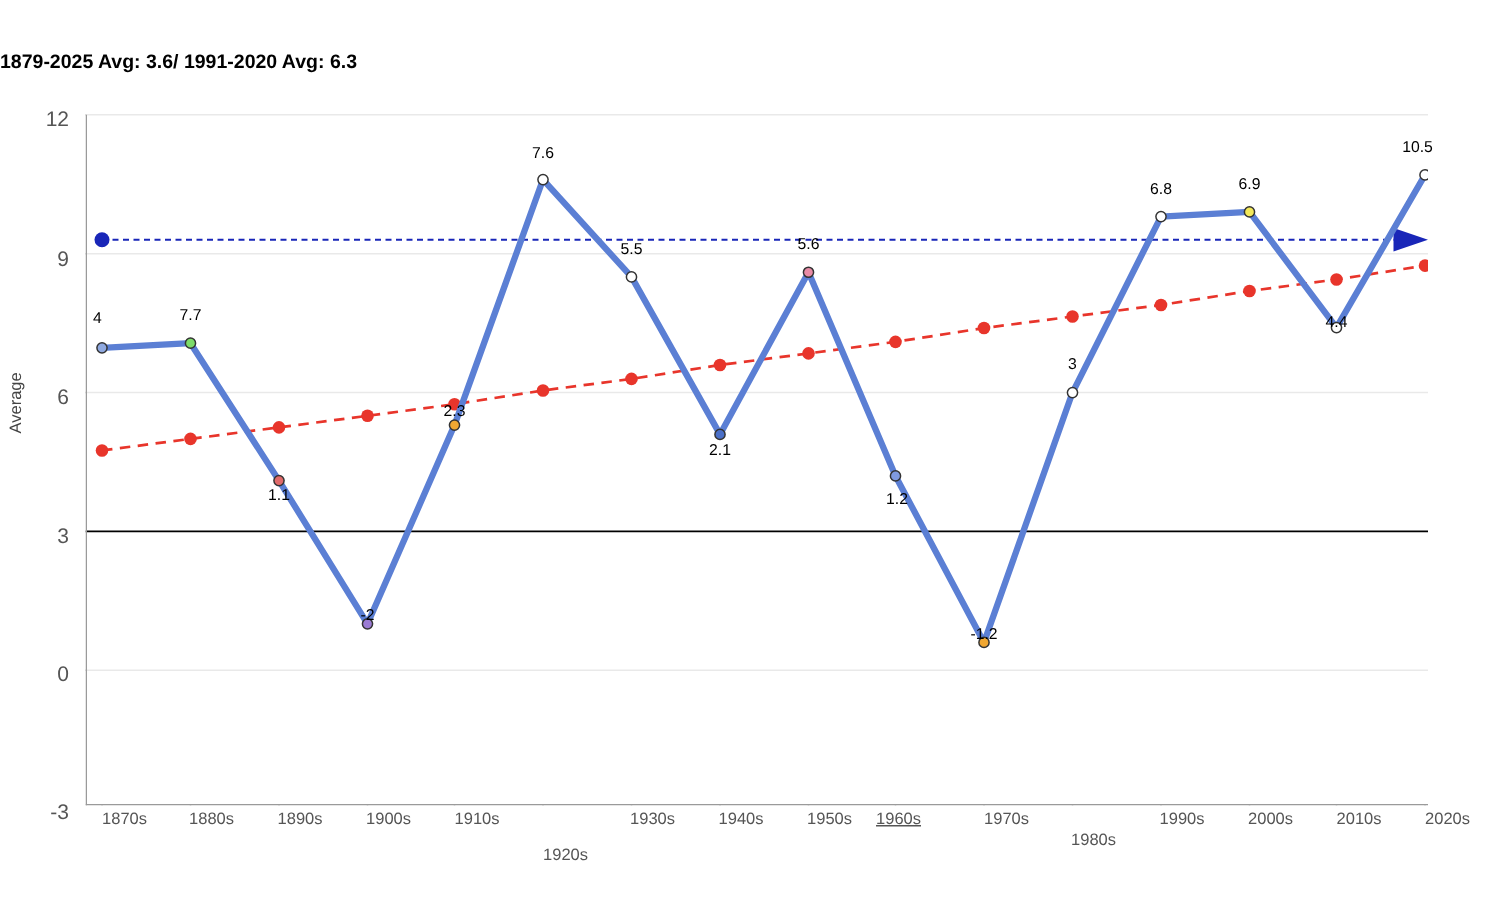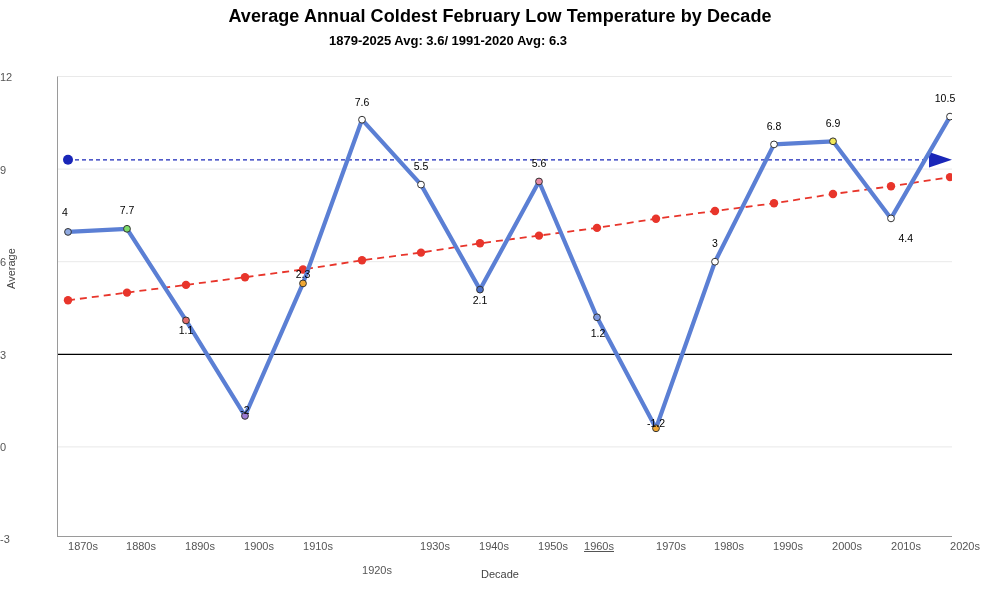--- a/index.html
+++ b/index.html
@@ -27,21 +27,21 @@
     font-size: 18px;
     font-weight: bold;
     color: #000;
     letter-spacing: 0.1px;
   }
   .subtitle {
     position: absolute;
     top: 33px;
     left: 0;
     width: 896px;
-    text-align: center;
+    text-align: left;
     font-size: 13px;
     font-weight: bold;
     color: #000;
   }
   .plot {
     position: absolute;
     left: 57px;
     top: 74px;
     width: 895px;
     height: 463px;
@@ -63,21 +63,22 @@
     left: 0;
     top: 568px;
     width: 1000px;
     text-align: center;
     font-size: 11px;
     color: #444;
   }
   .ytick {
     position: absolute;
     width: 46px;
-    font-size: 11px;
+    text-align: right;
+    font-size: 14px;
     color: #555;
     left: 0;
   }
   .xtick {
     position: absolute;
     font-size: 11px;
     color: #555;
     text-align: right;
     width: 60px;
     top: 540px;
@@ -92,45 +93,43 @@
   }
   svg {
     display: block;
   }
 </style>
 </head>
 <body>
 
 <div id="chart-root">
 
-  <div class="title">Average Annual Coldest February Low Temperature by Decade</div>
   <div class="subtitle">1879-2025 Avg: 3.6/ 1991-2020 Avg: 6.3</div>
 
   <div class="ylabel">Average</div>
-  <div class="xlabel">Decade</div>
 
   <div class="ytick" style="top:71px;">12</div>
   <div class="ytick" style="top:164px;">9</div>
   <div class="ytick" style="top:256px;">6</div>
   <div class="ytick" style="top:349px;">3</div>
   <div class="ytick" style="top:441px;">0</div>
   <div class="ytick" style="top:533px;">-3</div>
 
   <div class="xtick" style="left:38px;">1870s</div>
   <div class="xtick" style="left:96px;">1880s</div>
   <div class="xtick" style="left:155px;">1890s</div>
   <div class="xtick" style="left:214px;">1900s</div>
   <div class="xtick" style="left:273px;">1910s</div>
   <div class="xtick" style="left:332px;margin-top:24px;">1920s</div>
   <div class="xtick" style="left:390px;">1930s</div>
   <div class="xtick" style="left:449px;">1940s</div>
   <div class="xtick" style="left:508px;">1950s</div>
   <div class="xtick" style="left:554px;text-decoration:underline;">1960s</div>
   <div class="xtick" style="left:626px;">1970s</div>
-  <div class="xtick" style="left:684px;">1980s</div>
+  <div class="xtick" style="left:684px;margin-top:14px;">1980s</div>
   <div class="xtick" style="left:743px;">1990s</div>
   <div class="xtick" style="left:802px;">2000s</div>
   <div class="xtick" style="left:861px;">2010s</div>
   <div class="xtick" style="left:920px;">2020s</div>
 
   <div class="plot">
     <svg width="895" height="463" viewBox="0 0 895 463">
 
       <g>
         <line x1="0" y1="2.5" x2="895" y2="2.5" stroke="#e9e9e9" stroke-width="1"></line>
@@ -230,17 +229,17 @@
     <div class="dlabel" style="left:224px; top:194px;">2.3</div>
     <div class="dlabel" style="left:283px; top:22px;">7.6</div>
     <div class="dlabel" style="left:342px; top:86px;">5.5</div>
     <div class="dlabel" style="left:401px; top:220px;">2.1</div>
     <div class="dlabel" style="left:460px; top:83px;">5.6</div>
     <div class="dlabel" style="left:519px; top:221px;margin-top:32px;">1.2</div>
     <div class="dlabel" style="left:577px; top:343px;">-1.2</div>
     <div class="dlabel" style="left:636px; top:163px;">3</div>
     <div class="dlabel" style="left:695px; top:46px;">6.8</div>
     <div class="dlabel" style="left:754px; top:43px;">6.9</div>
-    <div class="dlabel" style="left:812px; top:158px;text-align:right;">4.4</div>
+    <div class="dlabel" style="left:812px; top:135px;">4.4</div>
     <div class="dlabel" style="left:866px; top:18px;">10.5</div>
   </div>
 
 </div>
 
 </body></html>

